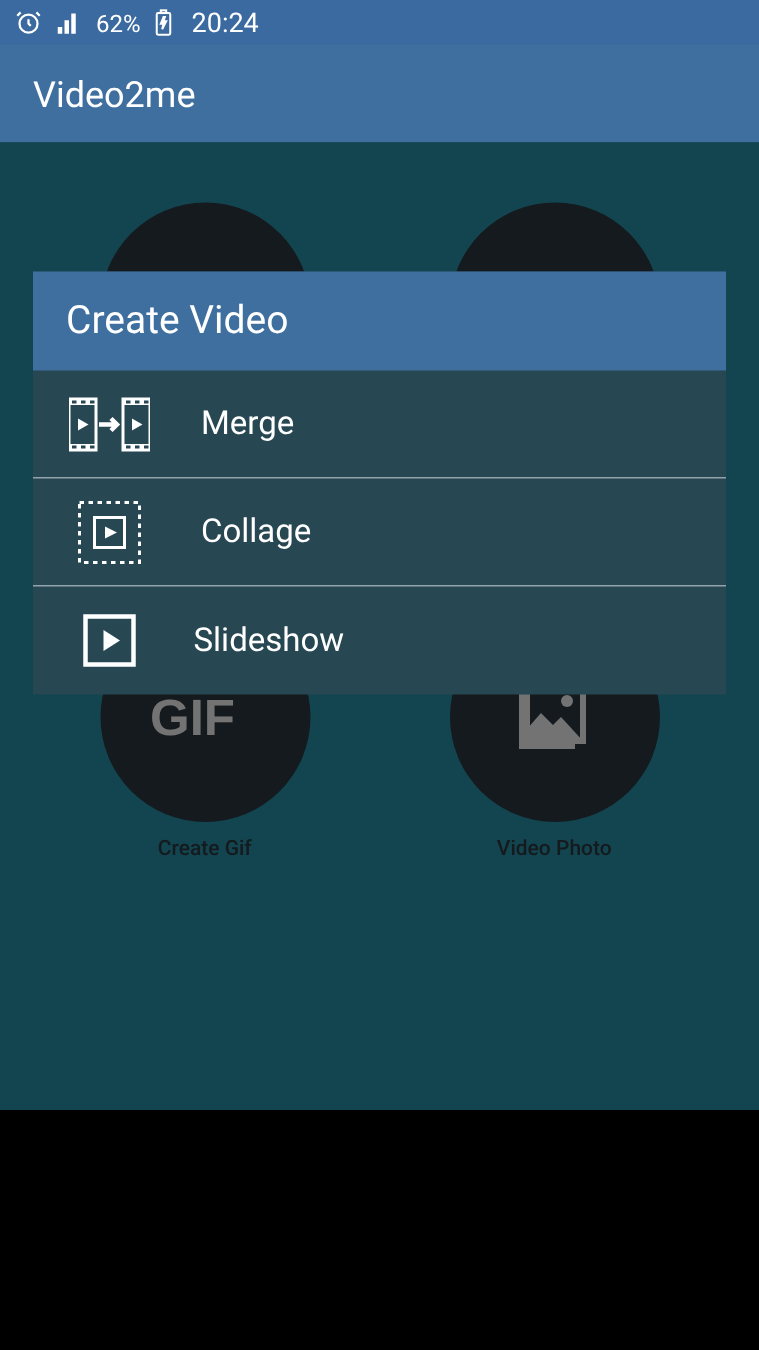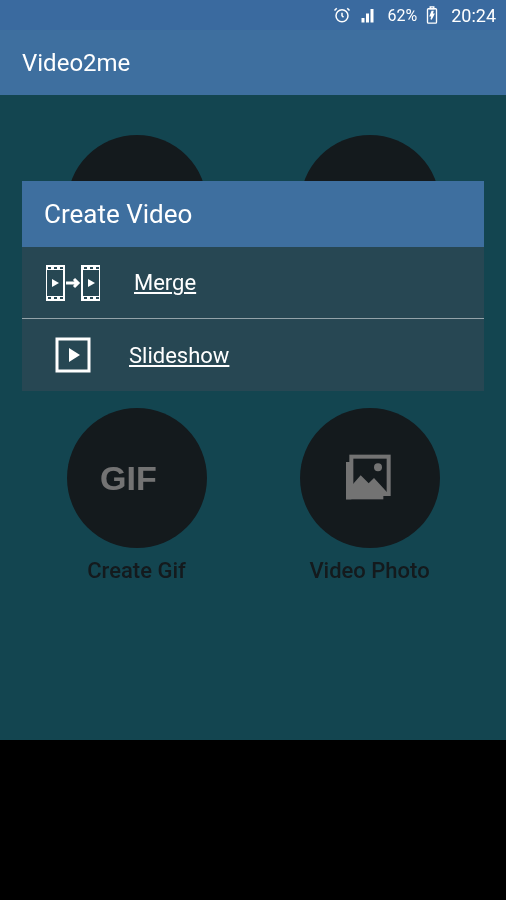--- a/index.html
+++ b/index.html
@@ -9,21 +9,21 @@
     background: #000;
     font-family: Roboto, Arial, sans-serif;
     overflow: hidden;
     position: relative;
   }
   .status-bar {
     height: 30px;
     background: #3a6a9f;
     color: #fff;
     display: flex;
-    justify-content: flex-end;
+    justify-content: flex-start;
     align-items: center;
     padding: 0 10px;
     gap: 9px;
     font-size: 16px;
   }
   .status-bar span, .status-bar svg { color: #fff; }
   .app-bar {
     height: 65px;
     background: #3e6f9f;
     color: #fff;
@@ -56,21 +56,21 @@
     width: 140px;
     height: 140px;
     border-radius: 50%;
     background: #2d3a42;
     display: flex;
     align-items: center;
     justify-content: center;
   }
   .tile-label {
     color: #2d3a42;
-    font-size: 22px;
+    font-size: 14px;
     font-weight: 500;
   }
   
   .overlay {
     position: absolute;
     inset: 0;
     background: rgba(0,0,0,0.55);
   }
   .dialog {
     position: absolute;
@@ -98,21 +98,20 @@
   }
   .dialog-item:last-child { border-bottom: none; gap: 29px; }
   .dialog-item .icon-slot {
     width: 54px;
     display: flex;
     justify-content: center;
   }
   .dialog-item span.label {
     color: #fff;
     font-size: 22px;
-    text-decoration: underline;
   }
   .nav-bar {
     position: absolute;
     bottom: 0;
     left: 0;
     right: 0;
     height: 160px;
     background: #000;
   }
 </style>
@@ -215,20 +214,30 @@
             <rect x="38" y="35" width="3" height="2" fill="#274753"></rect>
               <rect x="44" y="35" width="3" height="2" fill="#274753"></rect>
               <rect x="50" y="35" width="3" height="2" fill="#274753"></rect>
             <path d="M42 17l7 4-7 4z"></path>
             <path d="M20 21h12M28 17l4 4-4 4" stroke="#fff" stroke-width="3" fill="none"></path>
           </svg>
         </span>
         <span class="label">Merge</span>
       </div>
 
+      <div class="dialog-item">
+        <span class="icon-slot">
+          <svg width="44" height="44" viewBox="0 0 44 44" fill="#fff">
+            <rect x="2" y="2" width="40" height="40" fill="none" stroke="#fff" stroke-width="2" stroke-dasharray="3 3"></rect>
+            <rect x="12" y="12" width="20" height="20" fill="none" stroke="#fff" stroke-width="2"></rect>
+            <path d="M19 18l8 4-8 4z"></path>
+          </svg>
+        </span>
+        <span class="label">Collage</span>
+      </div>
 
 
       <div class="dialog-item">
         <span class="icon-slot">
           <svg width="40" height="40" viewBox="0 0 40 40" fill="#fff">
             <rect x="4" y="4" width="32" height="32" fill="none" stroke="#fff" stroke-width="3"></rect>
             <path d="M16 13l11 7-11 7z"></path>
           </svg>
         </span>
         <span class="label">Slideshow</span>

